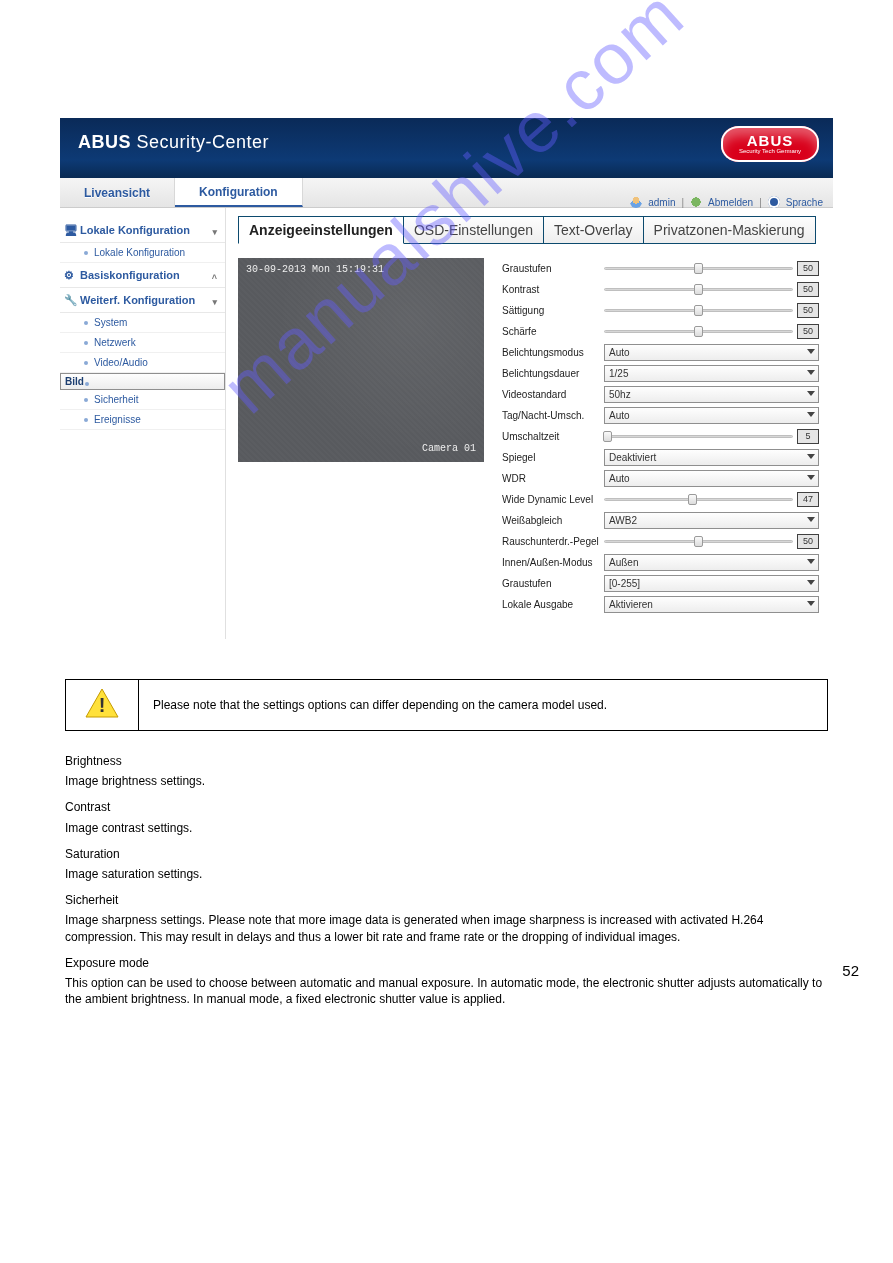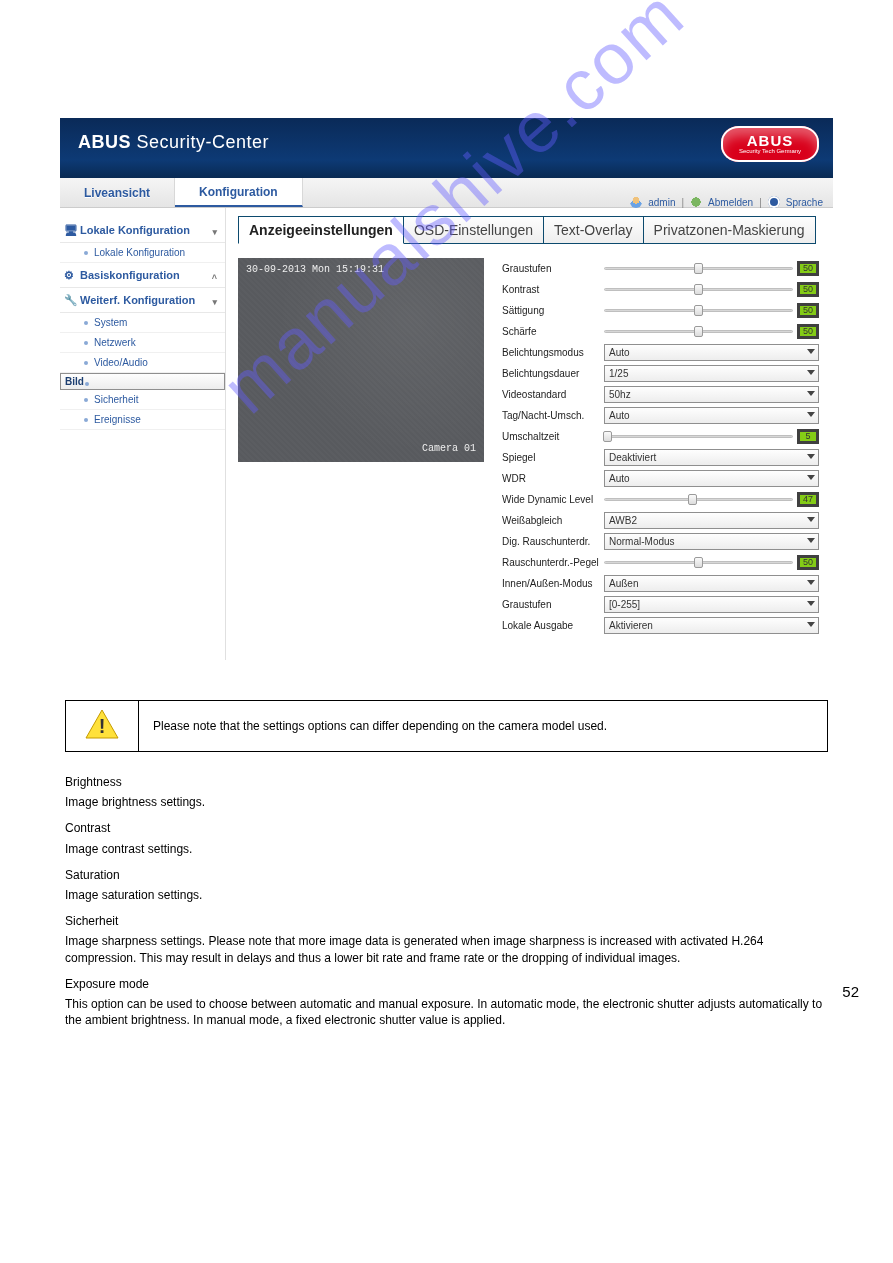--- a/index.html
+++ b/index.html
@@ -54,21 +54,21 @@
 .preview .cam{position:absolute;right:8px;bottom:8px}
 
 .settings{flex:1;padding-right:14px}
 .row{display:flex;align-items:center;height:20px;margin-bottom:1px}
 .row .lbl{width:102px;font-size:10px;color:#222}
 .row .ctrl{flex:1;display:flex;align-items:center;gap:4px}
 
 .slider{flex:1;height:14px;position:relative}
 .slider .track{position:absolute;left:0;right:0;top:6px;height:3px;background:#d7d7d7;border:1px solid #bfbfbf;border-radius:2px}
 .slider .thumb{position:absolute;top:2px;width:9px;height:11px;background:linear-gradient(#fafafa,#dcdcdc);border:1px solid #9a9a9a;border-radius:2px}
-.valbox{width:22px;height:15px;border:3px solid #404040;background:#84cc16;font-size:9px;display:flex;align-items:center;justify-content:center}
+.valbox{width:22px;height:15px;border:1px solid #404040;background:#e5e5e5;font-size:9px;display:flex;align-items:center;justify-content:center}
 
 .sel{flex:1;height:17px;border:1px solid #8f8f8f;background:linear-gradient(#fefefe,#ededed);font-size:10px;padding:0 16px 0 4px;display:flex;align-items:center;position:relative}
 .sel .ar{position:absolute;right:3px;top:4px;width:0;height:0;border-left:4px solid transparent;border-right:4px solid transparent;border-top:5px solid #444}
 
 
 .wm{position:absolute;left:-20px;top:160px;font-size:72px;font-weight:400;color:rgba(99,94,255,.42);transform:rotate(-42deg);transform-origin:left top;pointer-events:none;letter-spacing:2px;white-space:nowrap;z-index:20}
 
 
 .note-tbl{border:1px solid #000;border-collapse:collapse;width:100%;margin:26px 0 22px 0}
 .note-tbl td{border:1px solid #000;vertical-align:middle}
@@ -250,26 +250,20 @@
                     <div class="track"></div>
                     <div class="thumb" style="left: calc(47% - 5px);"></div>
                   </div>
                   <div class="valbox">47</div>
                 </div>
               </div>
               <div class="row">
                 <div class="lbl">Weißabgleich</div>
                 <div class="ctrl">
                   <div class="sel">AWB2<span class="ar"></span></div>
-                </div>
-              </div>
-              <div class="row">
-                <div class="lbl">Dig. Rauschunterdr.</div>
-                <div class="ctrl">
-                  <div class="sel">Normal-Modus<span class="ar"></span></div>
                 </div>
               </div>
               <div class="row">
                 <div class="lbl">Rauschunterdr.-Pegel</div>
                 <div class="ctrl">
                   <div class="slider">
                     <div class="track"></div>
                     <div class="thumb" style="left: calc(50% - 5px);"></div>
                   </div>
                   <div class="valbox">50</div>

